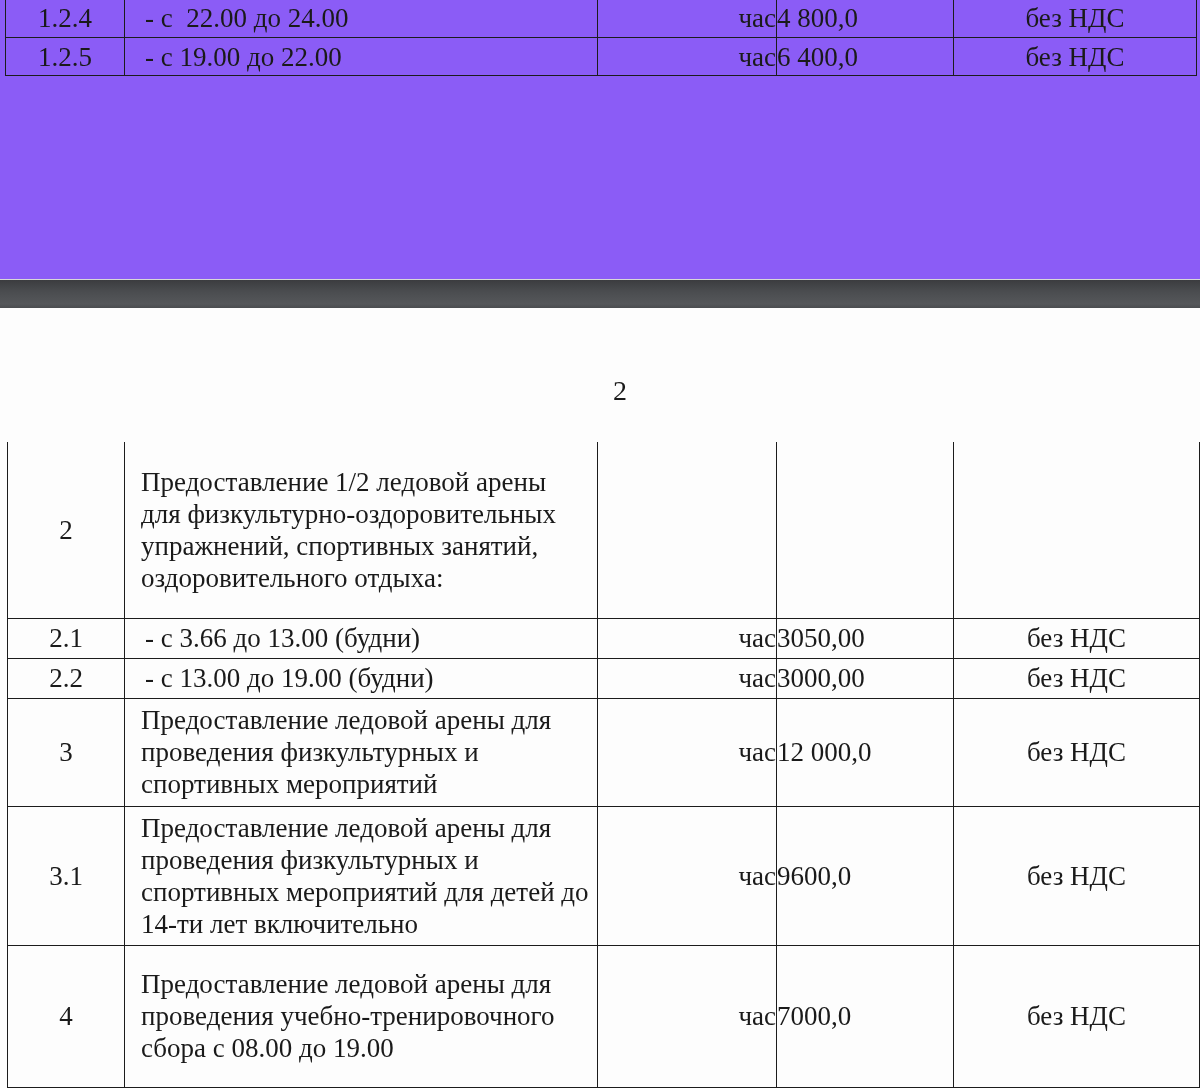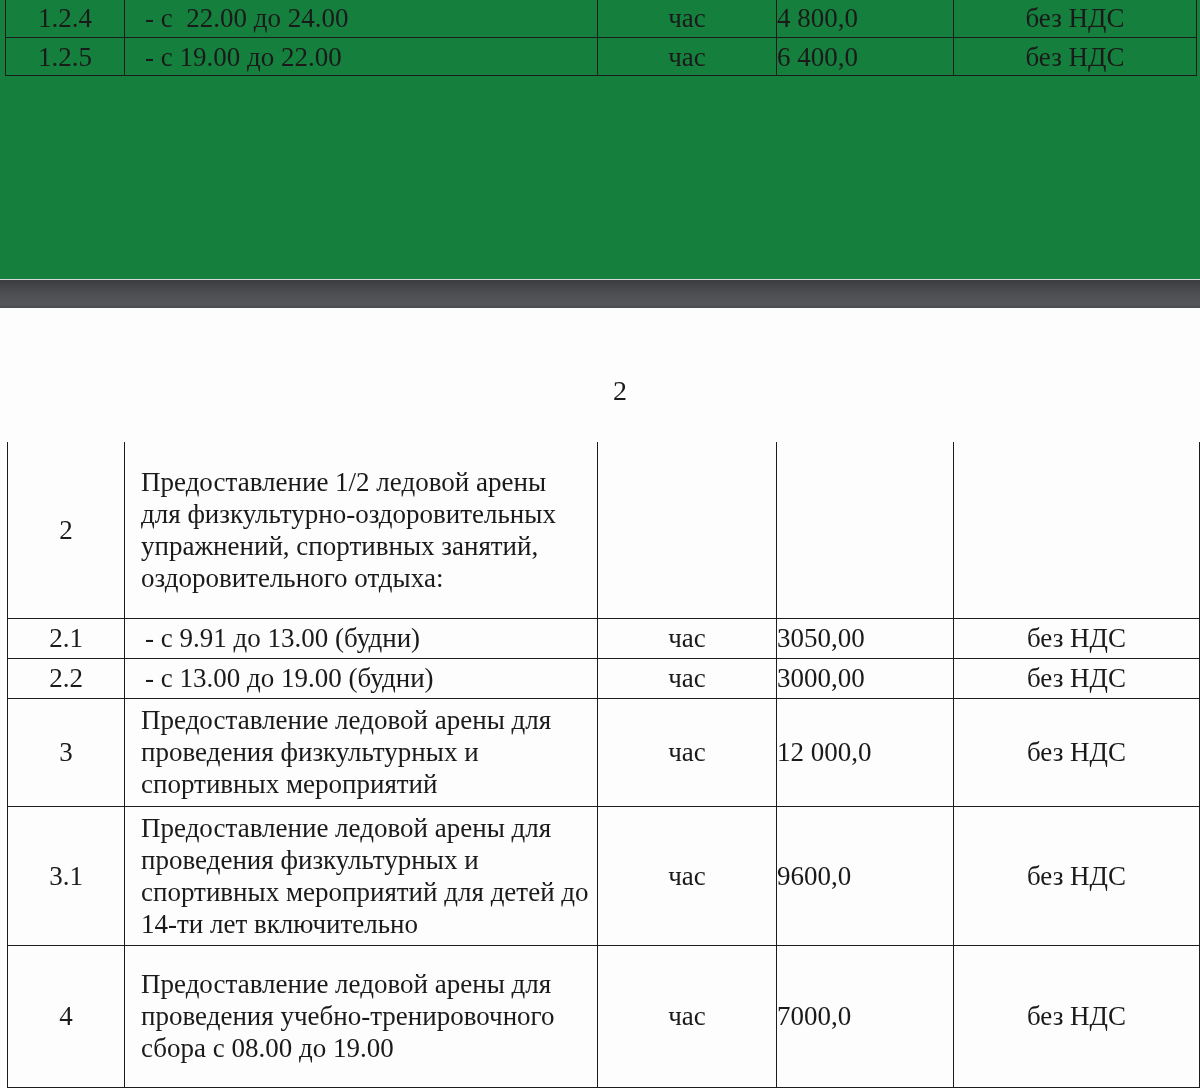--- a/index.html
+++ b/index.html
@@ -12,21 +12,21 @@
     height: 1088px;
     position: relative;
     overflow: hidden;
     font-family: "Liberation Serif", "DejaVu Serif", serif;
     color: #1a1a1a;
   }
   .page {
     position: absolute;
     left: 0;
     width: 1200px;
-    background: #15803d;
+    background: #8b5cf6;
   }
   .page-1 { top: 0; height: 280px; }
   .page-2 { top: 308px; height: 780px; background: #fdfdfd; }
 
   .separator {
     position: absolute;
     left: 0;
     top: 280px;
     width: 1200px;
     height: 28px;
@@ -47,21 +47,21 @@
     vertical-align: middle;
   }
   .t1 { left: 5px; top: -2px; }
   .t2 { left: 7px; top: 442px; }
 
   .t2 tr:first-child td { border-top: none; }
 
   td.num { text-align: center; }
   td.desc { text-align: left; padding-left: 16px !important; }
   td.desc-sub { text-align: left; padding-left: 20px !important; }
-  td.unit { text-align: center; }
+  td.unit { text-align: right; }
   td.price { text-align: left; }
   td.vat { text-align: center; }
 
   .page-number {
     position: absolute;
     top: 374px;
     left: 0;
     width: 1240px;
     text-align: center;
     font-size: 28px;
@@ -116,21 +116,21 @@
   <tbody>
       <tr style="height:176px">
     <td class="num">2</td>
     <td class="desc" style="padding-right:30px">Предоставление 1/2 ледовой арены для физкультурно-оздоровительных упражнений, спортивных занятий, оздоровительного отдыха:</td>
     <td class="unit"></td>
     <td class="price"></td>
     <td class="vat"></td>
   </tr>
   <tr style="height:40px">
     <td class="num">2.1</td>
-    <td class="desc-sub">- с 9.91 до 13.00 (будни)</td>
+    <td class="desc-sub">- с 3.66 до 13.00 (будни)</td>
     <td class="unit">час</td>
     <td class="price">3050,00</td>
     <td class="vat">без НДС</td>
   </tr>
   <tr style="height:40px">
     <td class="num">2.2</td>
     <td class="desc-sub">- с 13.00 до 19.00 (будни)</td>
     <td class="unit">час</td>
     <td class="price">3000,00</td>
     <td class="vat">без НДС</td>

